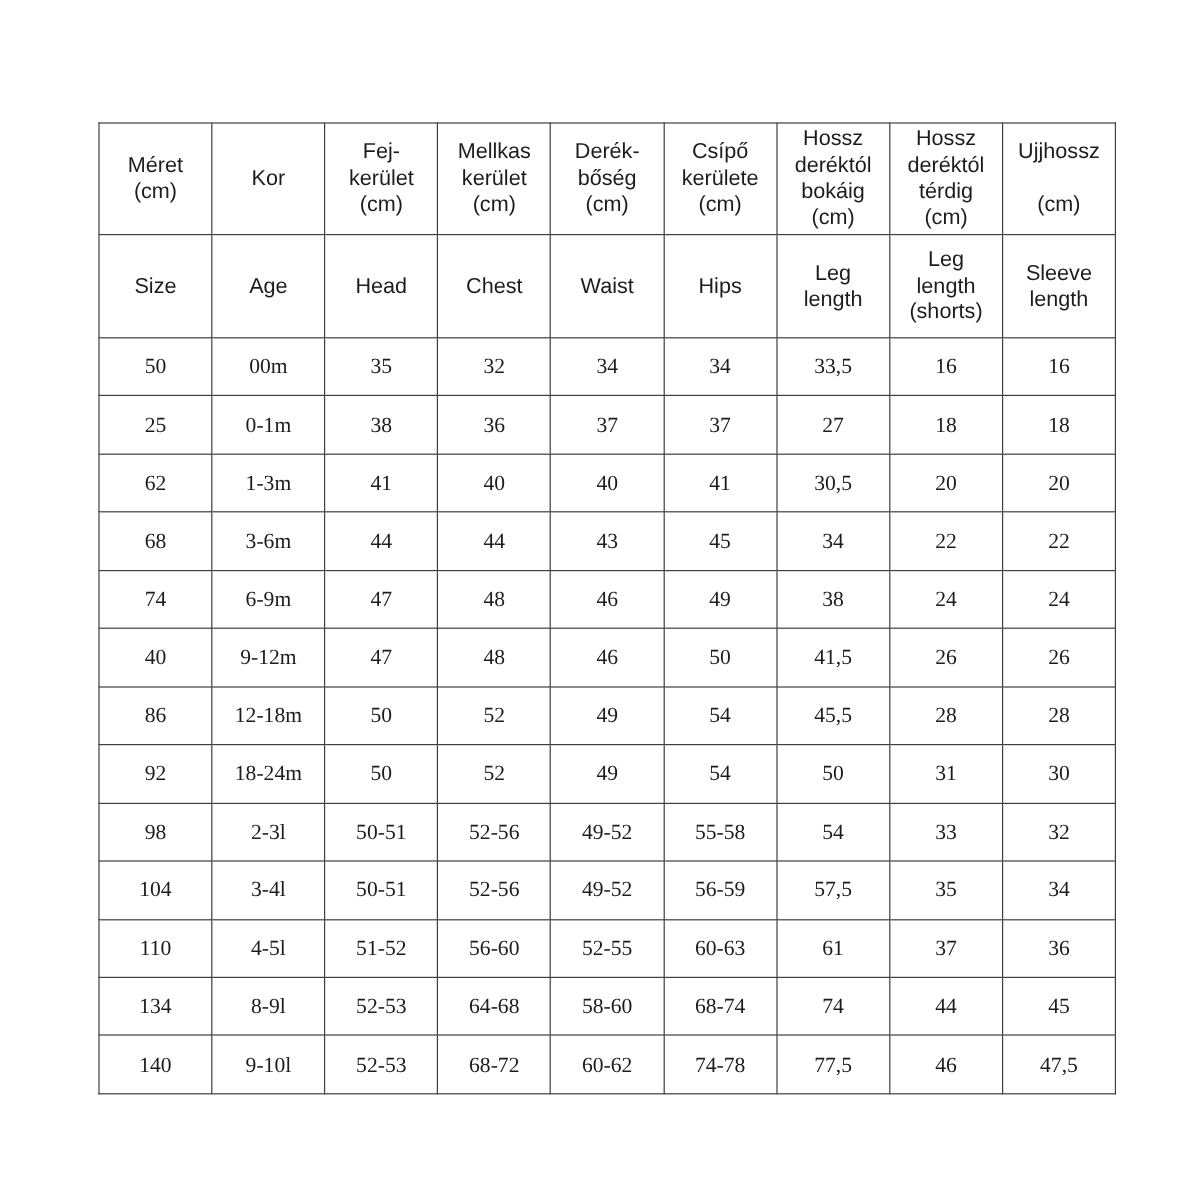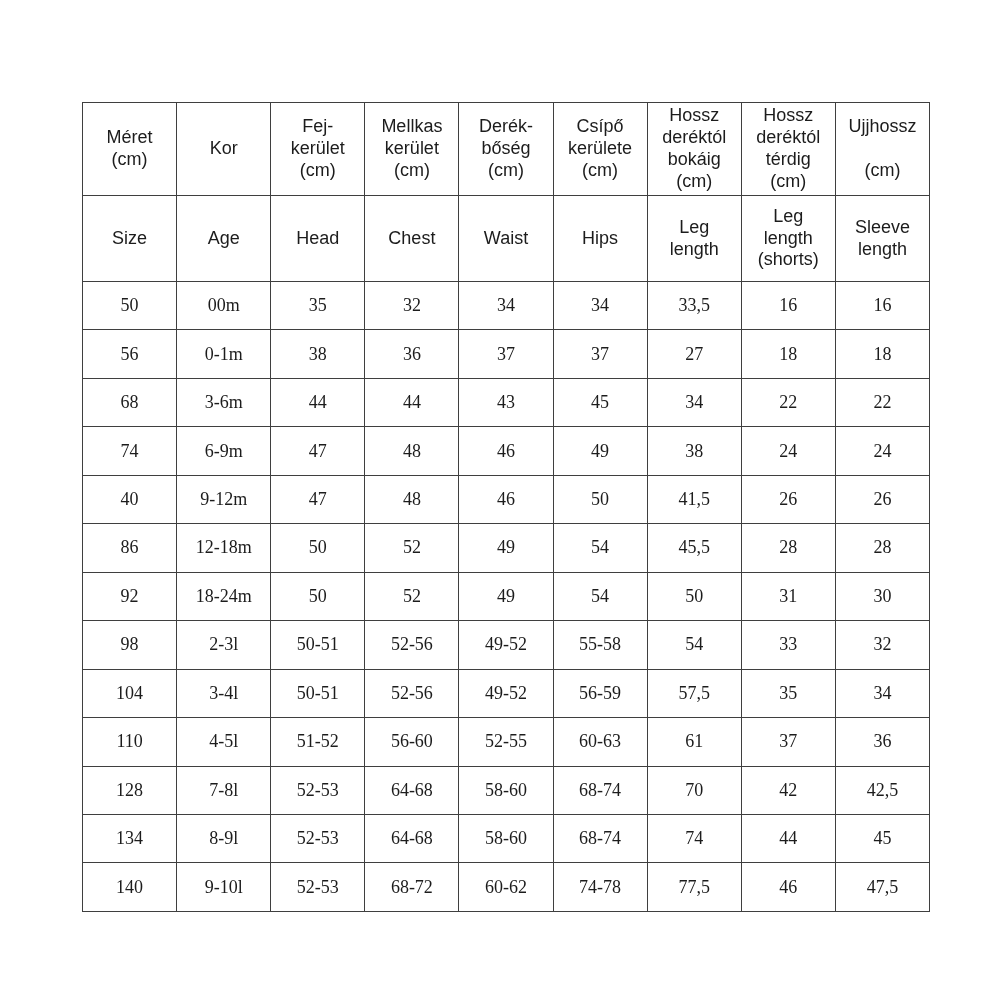--- a/index.html
+++ b/index.html
@@ -104,29 +104,40 @@
           <td>00m</td>
           <td>35</td>
           <td>32</td>
           <td>34</td>
           <td>34</td>
           <td>33,5</td>
           <td>16</td>
           <td>16</td>
         </tr>
         <tr>
-          <td>56</td>
+          <td>25</td>
           <td>0-1m</td>
           <td>38</td>
           <td>36</td>
           <td>37</td>
           <td>37</td>
           <td>27</td>
           <td>18</td>
           <td>18</td>
+        </tr>
+        <tr>
+          <td>62</td>
+          <td>1-3m</td>
+          <td>41</td>
+          <td>40</td>
+          <td>40</td>
+          <td>41</td>
+          <td>30,5</td>
+          <td>20</td>
+          <td>20</td>
         </tr>
         <tr>
           <td>68</td>
           <td>3-6m</td>
           <td>44</td>
           <td>44</td>
           <td>43</td>
           <td>45</td>
           <td>34</td>
           <td>22</td>
@@ -203,31 +214,20 @@
           <td>4-5l</td>
           <td>51-52</td>
           <td>56-60</td>
           <td>52-55</td>
           <td>60-63</td>
           <td>61</td>
           <td>37</td>
           <td>36</td>
         </tr>
         <tr>
-          <td>128</td>
-          <td>7-8l</td>
-          <td>52-53</td>
-          <td>64-68</td>
-          <td>58-60</td>
-          <td>68-74</td>
-          <td>70</td>
-          <td>42</td>
-          <td>42,5</td>
-        </tr>
-        <tr>
           <td>134</td>
           <td>8-9l</td>
           <td>52-53</td>
           <td>64-68</td>
           <td>58-60</td>
           <td>68-74</td>
           <td>74</td>
           <td>44</td>
           <td>45</td>
         </tr>

